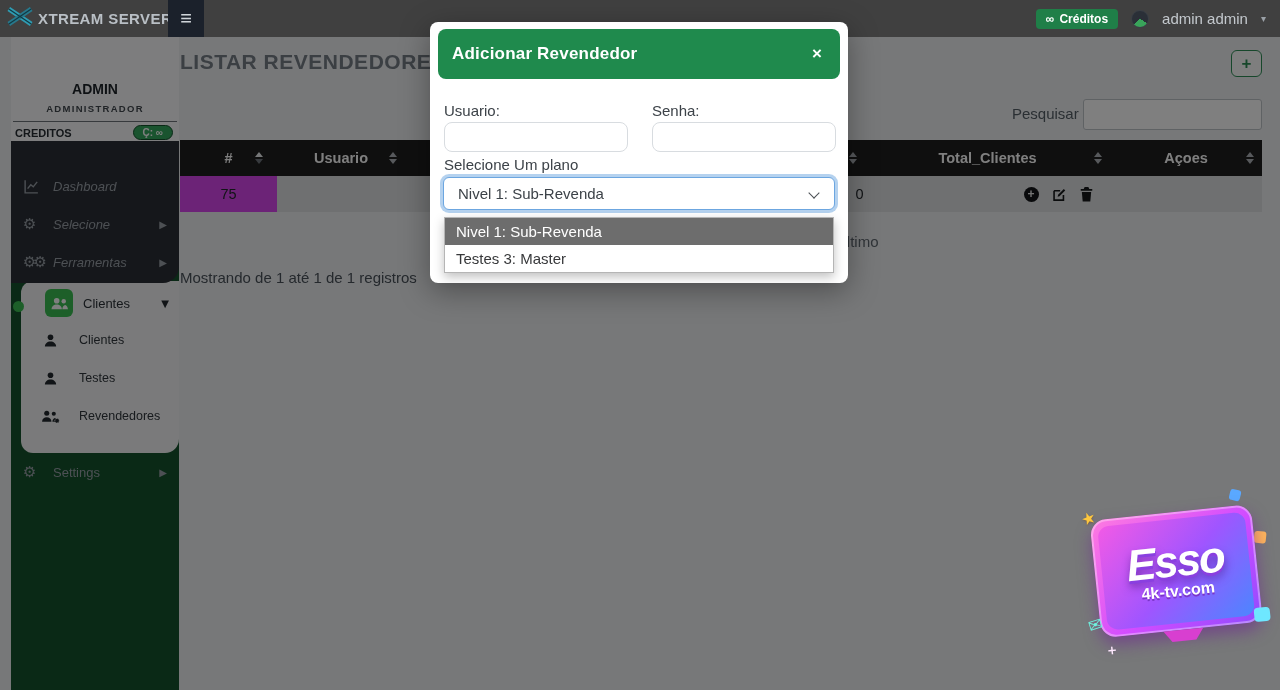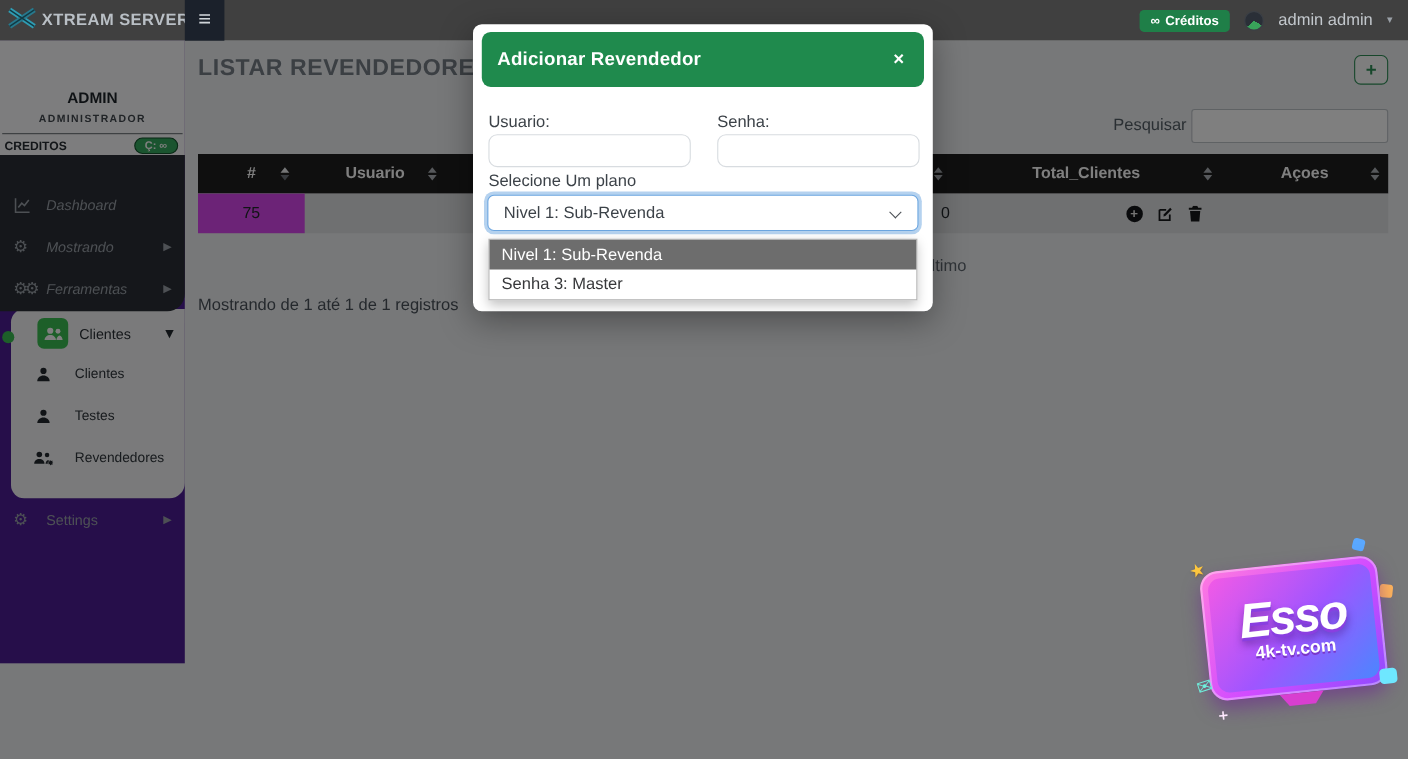--- a/index.html
+++ b/index.html
@@ -12,21 +12,21 @@
   .brand { width:168px; height:37px; display:flex; align-items:center; padding-left:6px; gap:4px; }
   .brand-text { color:#b9bfc5; font-size:15px; font-weight:bold; letter-spacing:.4px; white-space:nowrap; }
   .hamburger { width:36px; height:37px; background:#1b212b; border:none; color:#cfd4d9; font-size:20px; font-weight:bold; cursor:pointer; display:flex; align-items:center; justify-content:center; }
   .topbar-right { margin-left:auto; display:flex; align-items:center; gap:13px; padding-right:14px; }
   .credits-badge { background:#1f7f48; color:#fff; font-size:12px; font-weight:bold; padding:3px 10px; border-radius:4px; display:flex; align-items:center; gap:5px; }
   .avatar { width:18px; height:18px; border-radius:50%; border:1px solid #3a3f46; background:conic-gradient(from 120deg,#39a45a 0 110deg,#2a2f37 110deg 360deg); }
   .user-name { color:#c3c8cd; font-size:15px; }
   .caret { color:#9aa0a7; font-size:10px; }
 
   
-  .sidebar { position:absolute; left:0; top:37px; width:168px; height:566px; background:#4c1d95; z-index:1; }
+  .sidebar { position:absolute; left:11px; top:37px; width:168px; height:653px; background:#14532d; z-index:1; }
   .profile { position:absolute; left:0; top:0; width:168px; height:104px; background:#fafbfc; text-align:center; padding-top:44px; }
   .profile-name { font-size:14px; font-weight:800; color:#1d2329; }
   .profile-role { font-size:9.5px; font-weight:700; letter-spacing:1.3px; color:#42484f; margin-top:6px; }
   .profile-div { border:none; border-top:1px solid #6f757b; margin:7px 2px 0 2px; }
   .credits-row { display:flex; align-items:center; justify-content:space-between; padding:3px 6px 0 4px; }
   .credits-label { font-size:11px; font-weight:800; color:#272d33; }
   .credits-pill { background:#35a85e; border:1px solid #14532d; color:#fff; font-size:10px; font-weight:bold; padding:1px 9px; border-radius:9px; }
 
   .menu-top { position:absolute; left:0; top:104px; width:168px; height:142px; background:#2b2f36; border-radius:0 0 16px 0; padding-top:26px; z-index:3;font-style:italic; }
   .menu-item { display:flex; align-items:center; height:38px; padding:0 12px; color:#9aa1a9; font-size:13px; cursor:pointer; }
@@ -158,21 +158,21 @@
         <span class="mi-icon">
           <svg width="17" height="17" viewBox="0 0 24 24" fill="none" stroke="#9aa1a9" stroke-width="2">
             <path d="M3 3v18h18"></path>
               <path d="M6.5 15l4.5-5.5 3.5 3 5.5-7"></path>
           </svg>
         </span>
         <span class="mi-label">Dashboard</span>
       </div>
       <div class="menu-item">
         <span class="mi-icon">⚙</span>
-        <span class="mi-label">Mostrando</span>
+        <span class="mi-label">Selecione</span>
         <span class="chev-r">▶</span>
       </div>
       <div class="menu-item">
         <span class="mi-icon gears">
             <span>⚙</span>
             <span>⚙</span>
           </span>
         <span class="mi-label">Ferramentas</span>
         <span class="chev-r">▶</span>
       </div>
@@ -320,21 +320,21 @@
     <input class="m-input inp-senha" value="" style="">
     <span class="m-label lab-plan">Selecione Um plano</span>
     <div class="m-select">
       <span>Nivel 1: Sub-Revenda</span>
       <span class="sel-chev"></span>
     </div>
   </div>
 
   <div class="options-panel">
     <div class="opt selected">Nivel 1: Sub-Revenda</div>
-    <div class="opt">Senha 3: Master</div>
+    <div class="opt">Testes 3: Master</div>
   </div>
 
   <div class="wm">
     <span class="wm-deco deco-star">★</span>
     <span class="wm-deco deco-sq1"></span>
     <span class="wm-deco deco-sq2"></span>
     <div class="wm-frame">
       <div class="wm-screen">
         <div class="wm-line1">Esso</div>
         <div class="wm-line2">4k-tv.com</div>

